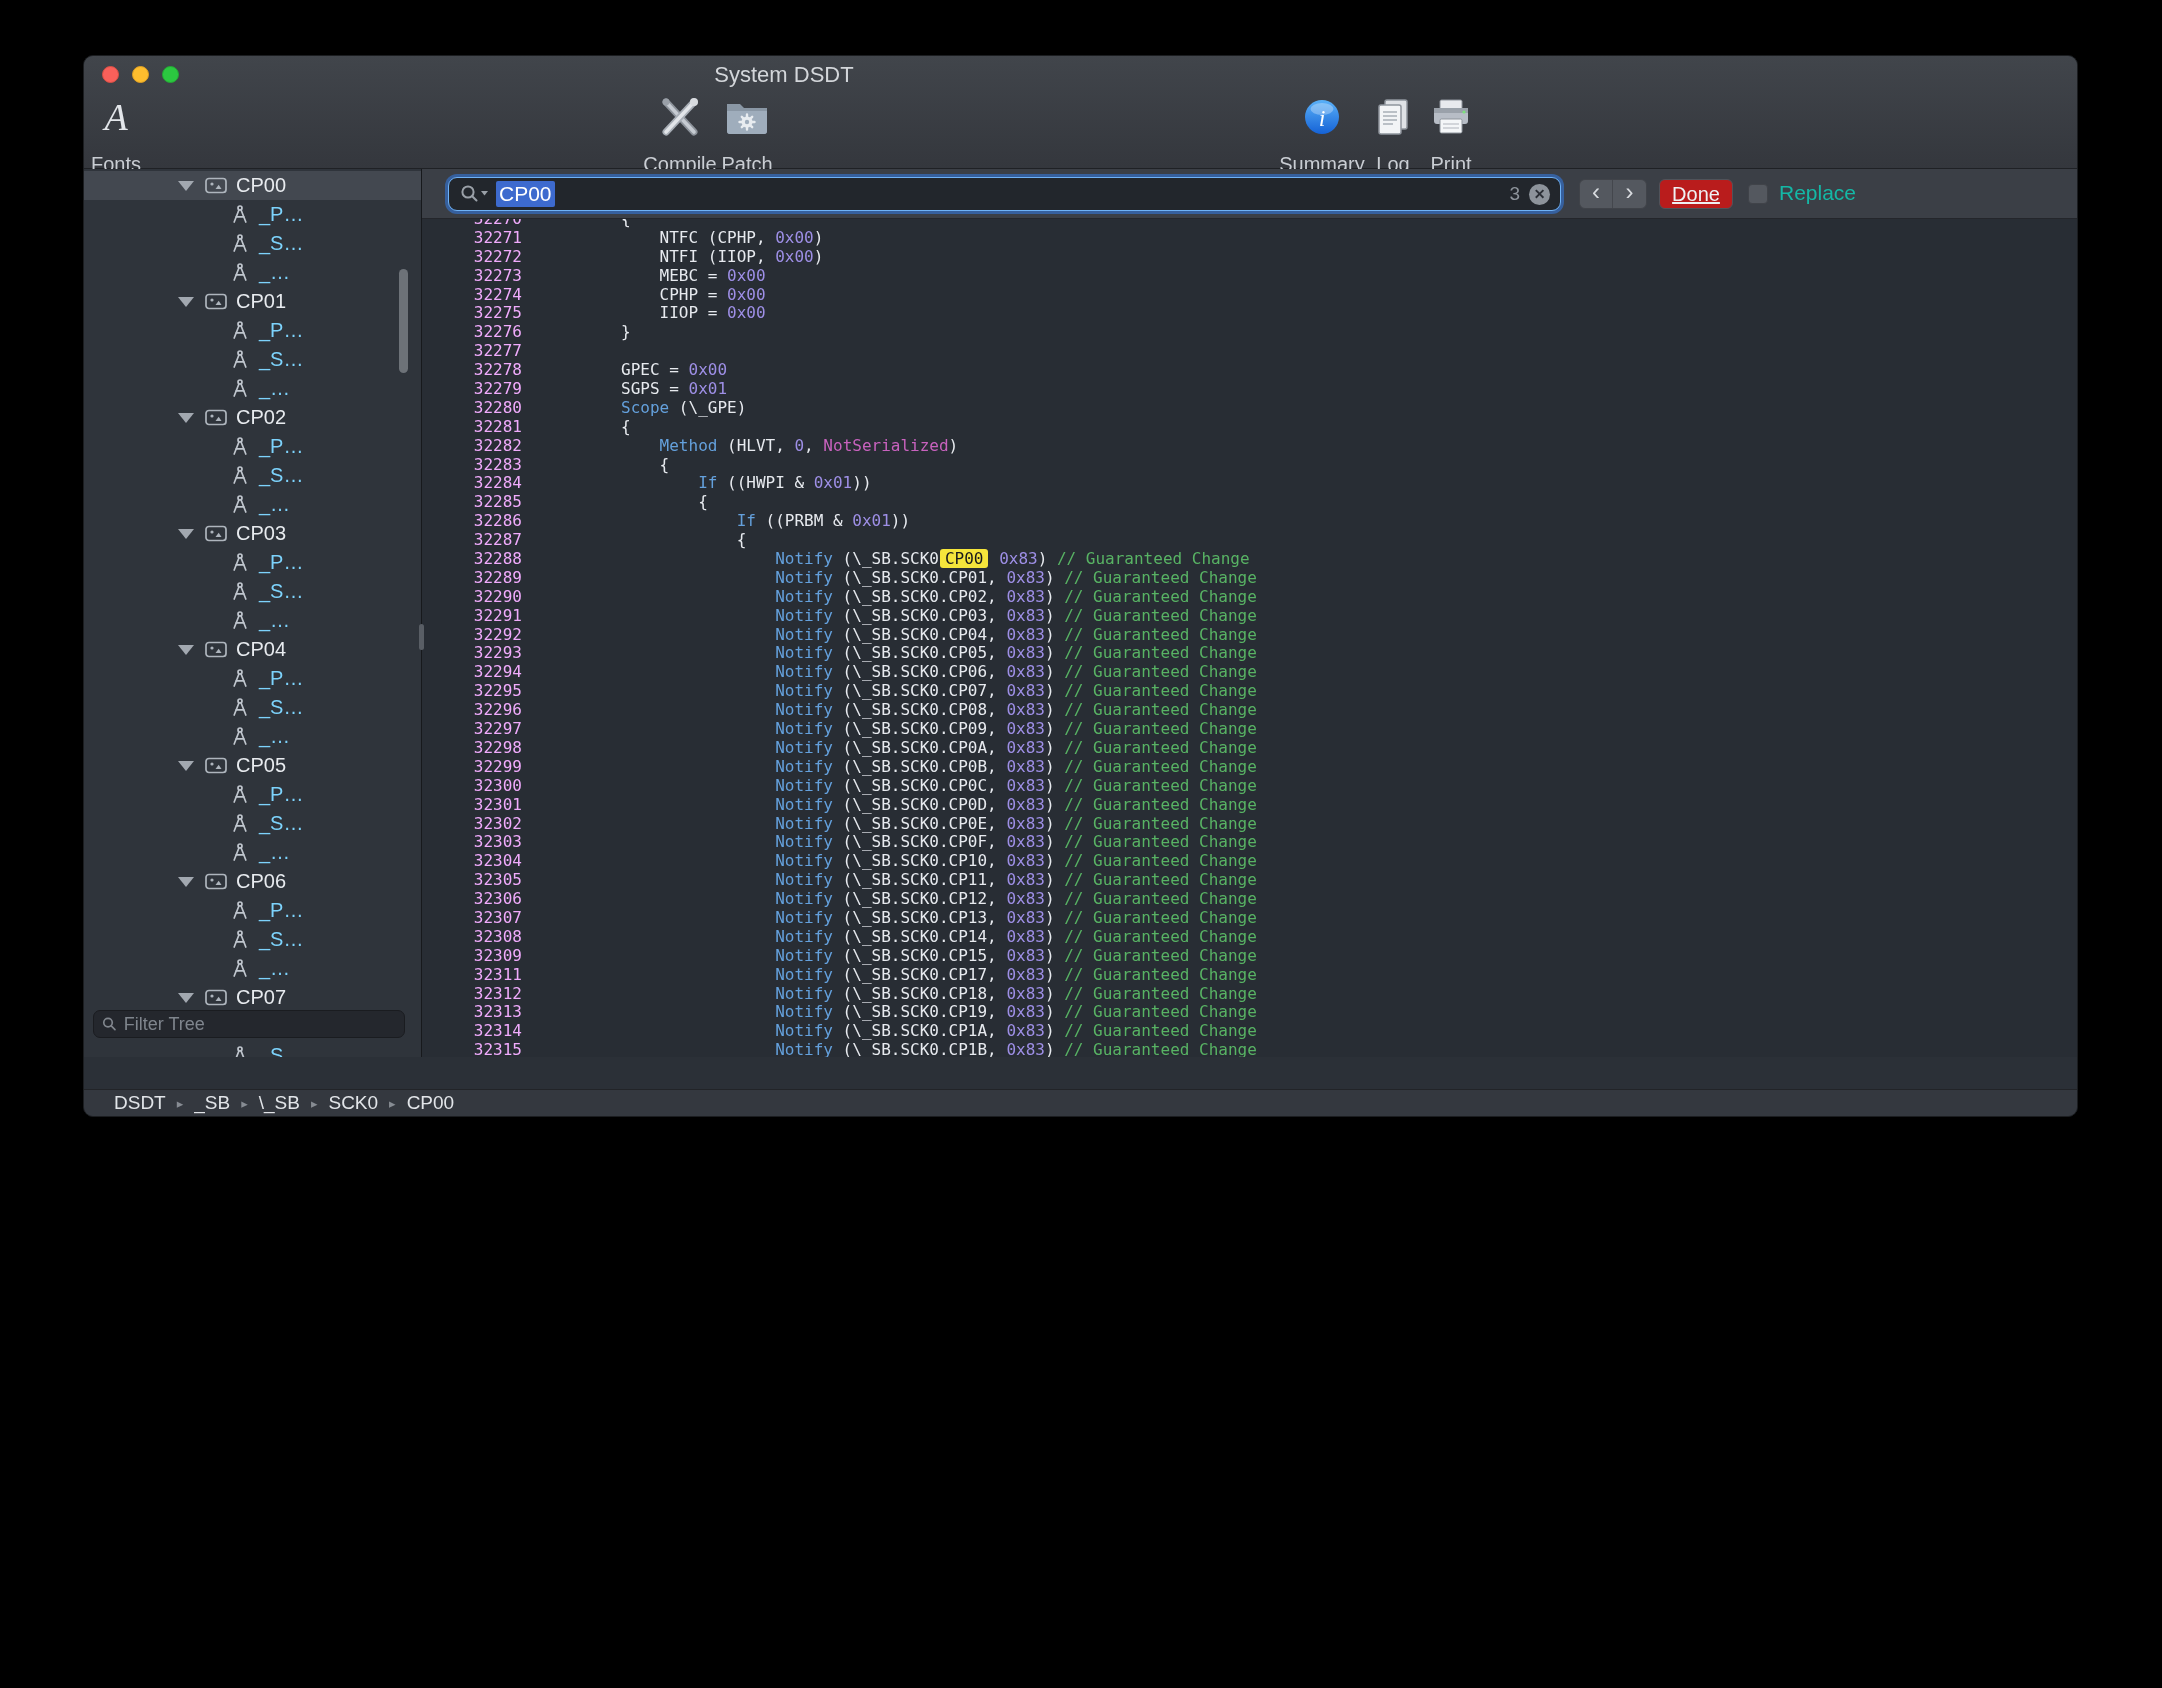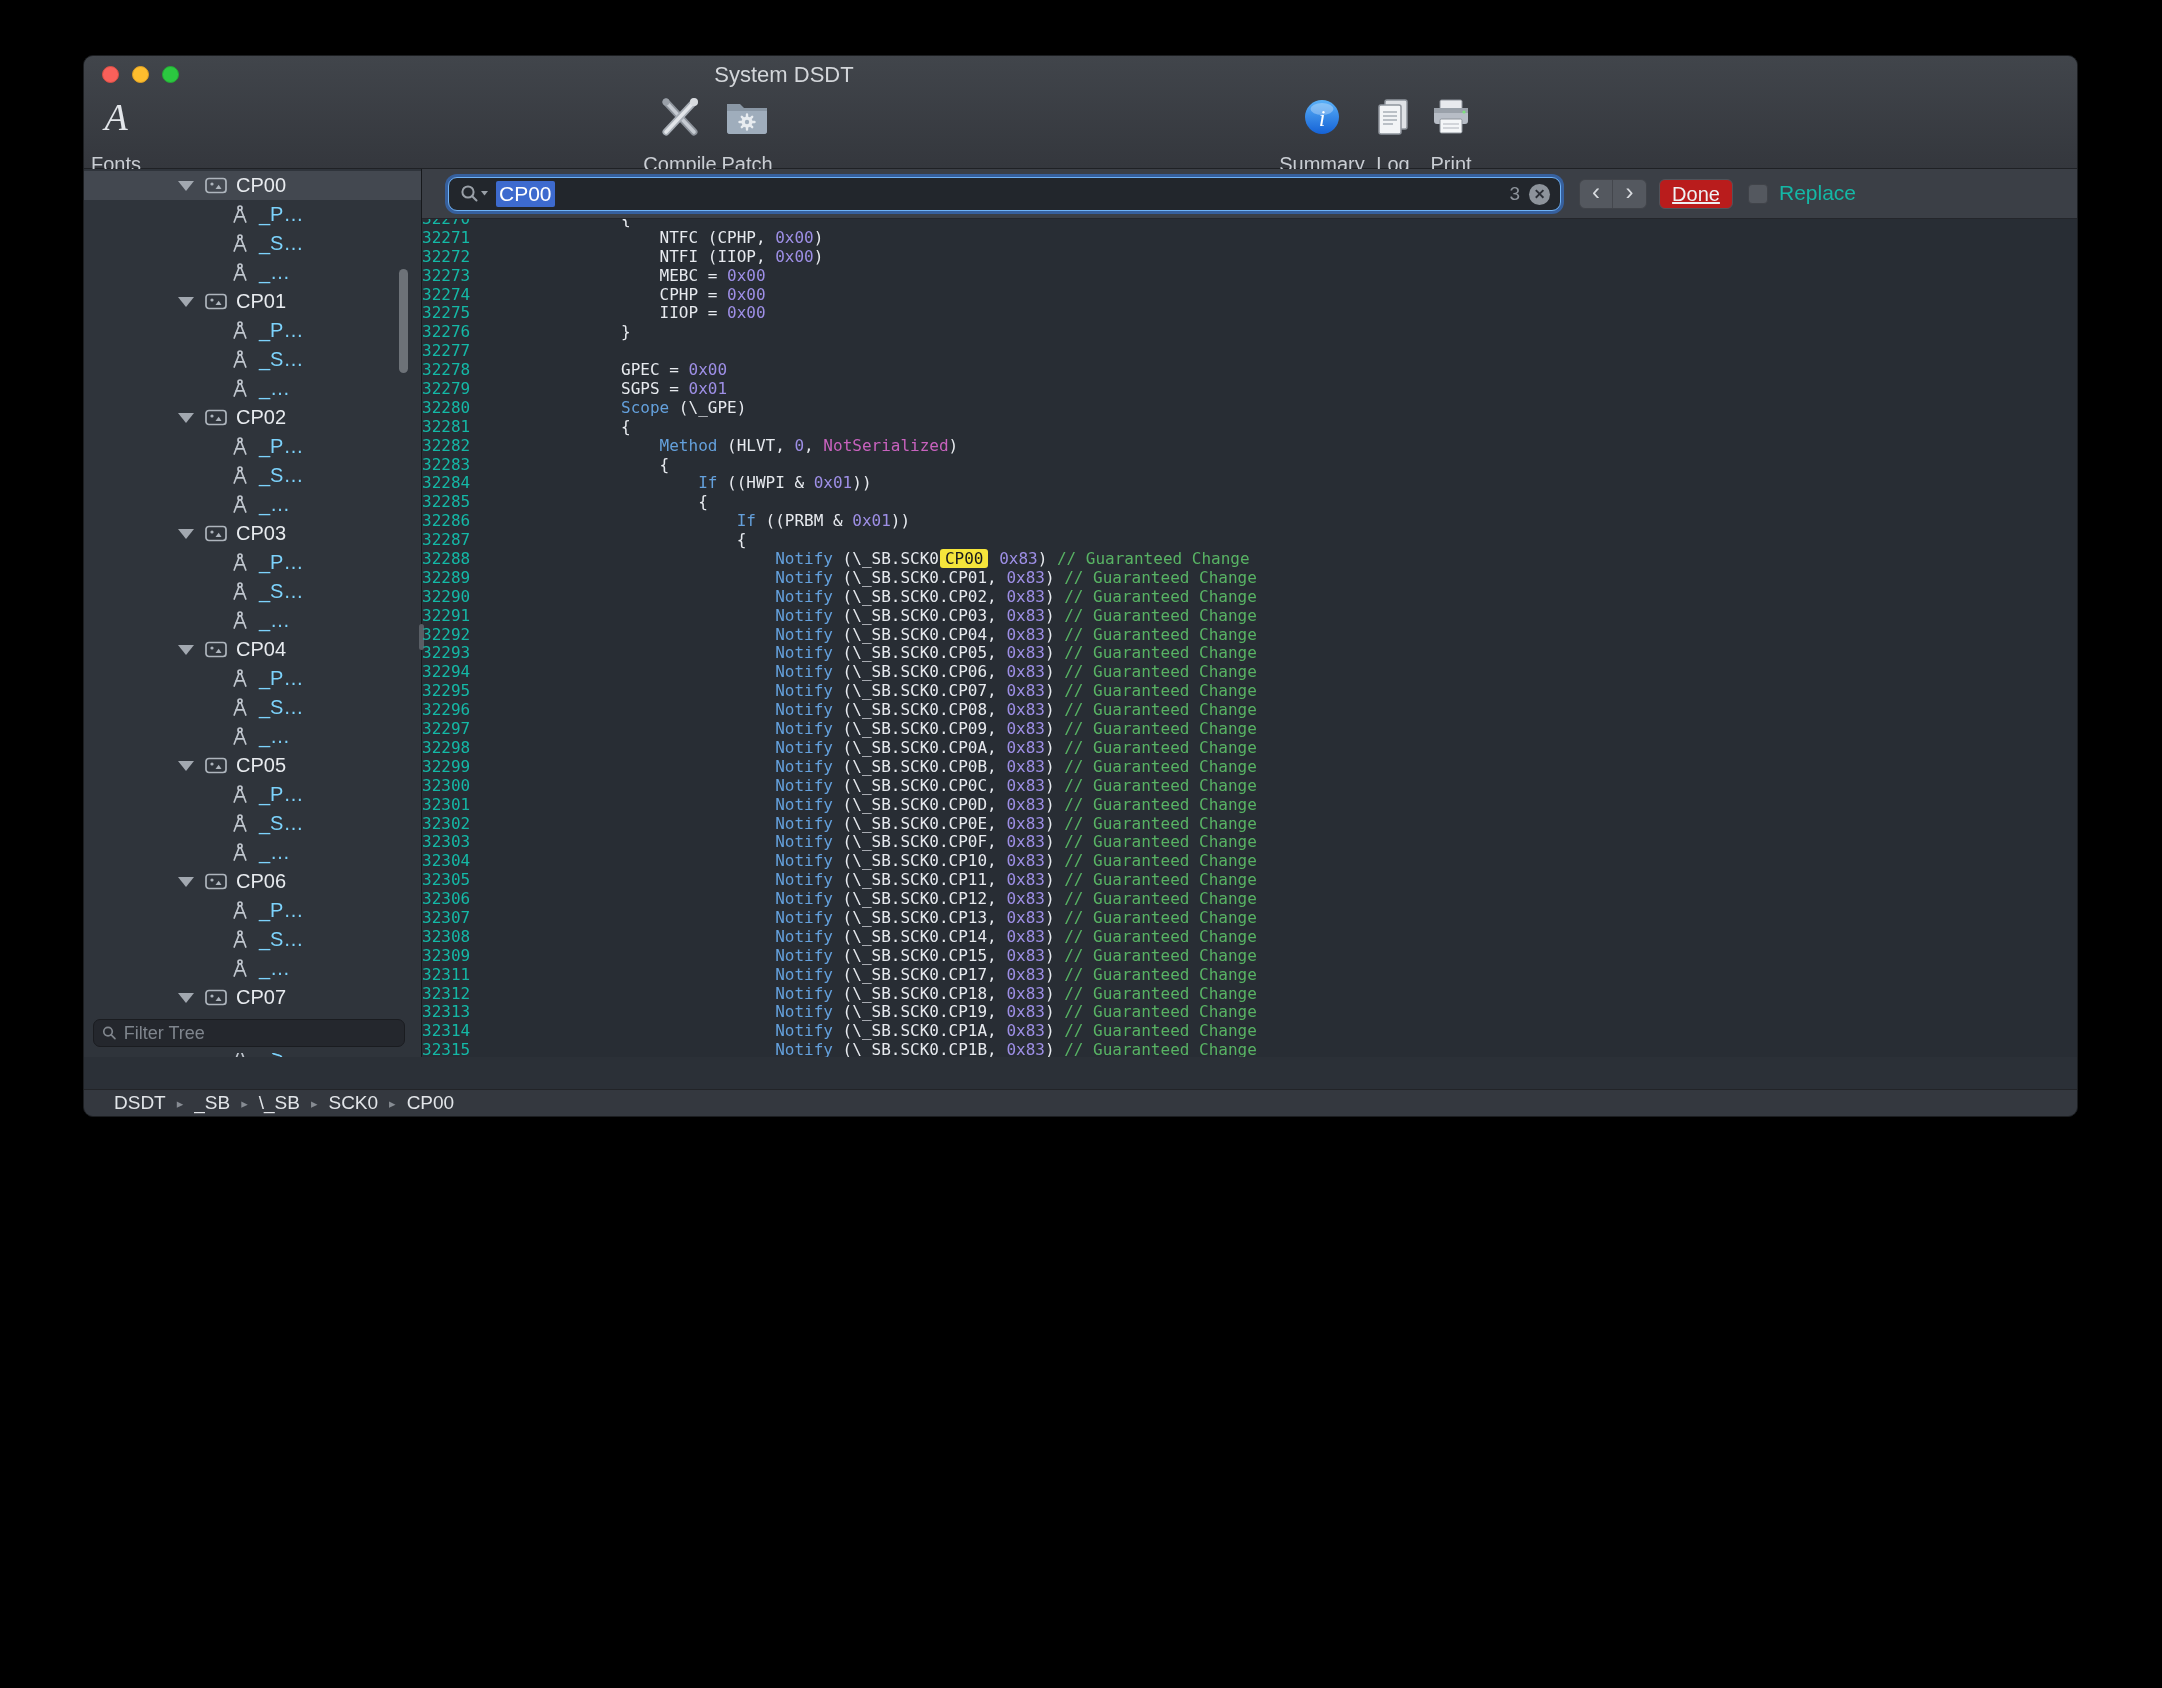--- a/index.html
+++ b/index.html
@@ -29,21 +29,21 @@
   .sidebar{width:337px;background:#2f343b;position:relative;overflow:hidden;flex:none;}
   .tree{padding-top:2px;}
   .tree-row{height:29px;display:flex;align-items:center;font-size:20px;color:#e8ebef;white-space:nowrap;}
   .tree-row.selected{background:#434850;}
   .tree-row.parent{padding-left:94px;}
   .tree-row.child{padding-left:146px;color:#7dd3fc;}
   .disclosure{width:0;height:0;border-left:8px solid transparent;border-right:8px solid transparent;border-top:10px solid #a2a8b0;margin-right:11px;flex:none;}
   .picon{margin-right:9px;flex:none;}
   .cicon{margin-right:9px;flex:none;}
   .scroll-thumb{position:absolute;right:13px;top:100px;width:9px;height:104px;border-radius:5px;background:#6d7278;}
-  .filterwrap{position:absolute;left:0;right:0;bottom:4px;height:36px;background:#2f343b;}
+  .filterwrap{position:absolute;left:0;right:0;bottom:13px;height:36px;background:#2f343b;}
   .filter{position:absolute;left:9px;right:16px;bottom:6px;height:28px;background:#24272d;border:1px solid #1a1c20;border-radius:7px;display:flex;align-items:center;padding:0 8px;gap:7px;}
   .filter input{background:transparent;border:none;outline:none;color:#dfe2e6;font-size:18px;width:100%;font-family:"Liberation Sans",sans-serif;}
   .filter input::placeholder{color:#7f858d;}
   .vdivider{width:1px;background:#17191c;position:relative;flex:none;}
   .divdot{position:absolute;left:-2px;top:455px;width:5px;height:26px;border-radius:3px;background:#595e65;}
   
   .editor{flex:1;display:flex;flex-direction:column;background:#282d34;min-width:0;}
   .findbar{height:50px;background:#3b3f46;border-bottom:1px solid #24262b;position:relative;flex:none;}
   .findfield{position:absolute;left:26px;top:8px;width:1113px;height:34px;background:#22262c;border:1.5px solid #6fb2f6;border-radius:9px;
              box-shadow:0 0 0 3px rgba(50,130,245,.5);display:flex;align-items:center;padding:0 10px;}
@@ -54,21 +54,21 @@
   .navseg{position:absolute;left:1157px;top:10px;height:30px;display:flex;background:#54585f;border-radius:6px;border:1px solid #404349;overflow:hidden;}
   .navseg .navbtn{width:33px;border:none;background:transparent;color:#d8dbdf;font-size:24px;line-height:24px;padding:0 0 4px;font-family:"Liberation Sans",sans-serif;}
   .navseg .navbtn:first-child{border-right:1px solid #44474d;}
   .donebtn{position:absolute;left:1237px;top:10px;width:74px;height:30px;background:#b91c1c;border:1px solid #50535a;border-radius:6px;
            color:#eff1f3;font-size:20px;font-family:"Liberation Sans",sans-serif;text-decoration:underline;}
   .chk{position:absolute;left:1326px;top:15px;width:20px;height:20px;background:#54585f;border:1px solid #404349;border-radius:4px;}
   .chklabel{position:absolute;left:1357px;top:12px;font-size:21px;color:#14b8a6;}
   .code{flex:1;overflow:hidden;position:relative;font-family:"DejaVu Sans Mono",monospace;font-size:16px;line-height:18.9px;}
   .codelines{margin-top:-9px;}
   .cl{display:flex;height:18.9px;}
-  .ln{width:100px;color:#14b8a6;flex:none;white-space:pre;}
+  .ln{width:100px;text-align:right;color:#f0abfc;flex:none;white-space:pre;}
   .ct{margin-left:22px;white-space:pre;}
   .pl{color:#e7eaef;}
   .kw{color:var(--kw);}
   .num{color:var(--num);}
   .pk{color:var(--pink);}
   .cm{color:var(--cm);}
   .hl{background:var(--hl);color:#17181c;padding:0 5px;border-radius:3px;margin:0 1px;}
   
   .statusbar{height:27px;background:#34383f;border-top:1px solid #222428;display:flex;align-items:center;flex:none;margin-top:32px;}
   .breadcrumb{display:flex;align-items:center;gap:11px;padding-left:30px;font-size:19px;color:#e2e5e9;}

